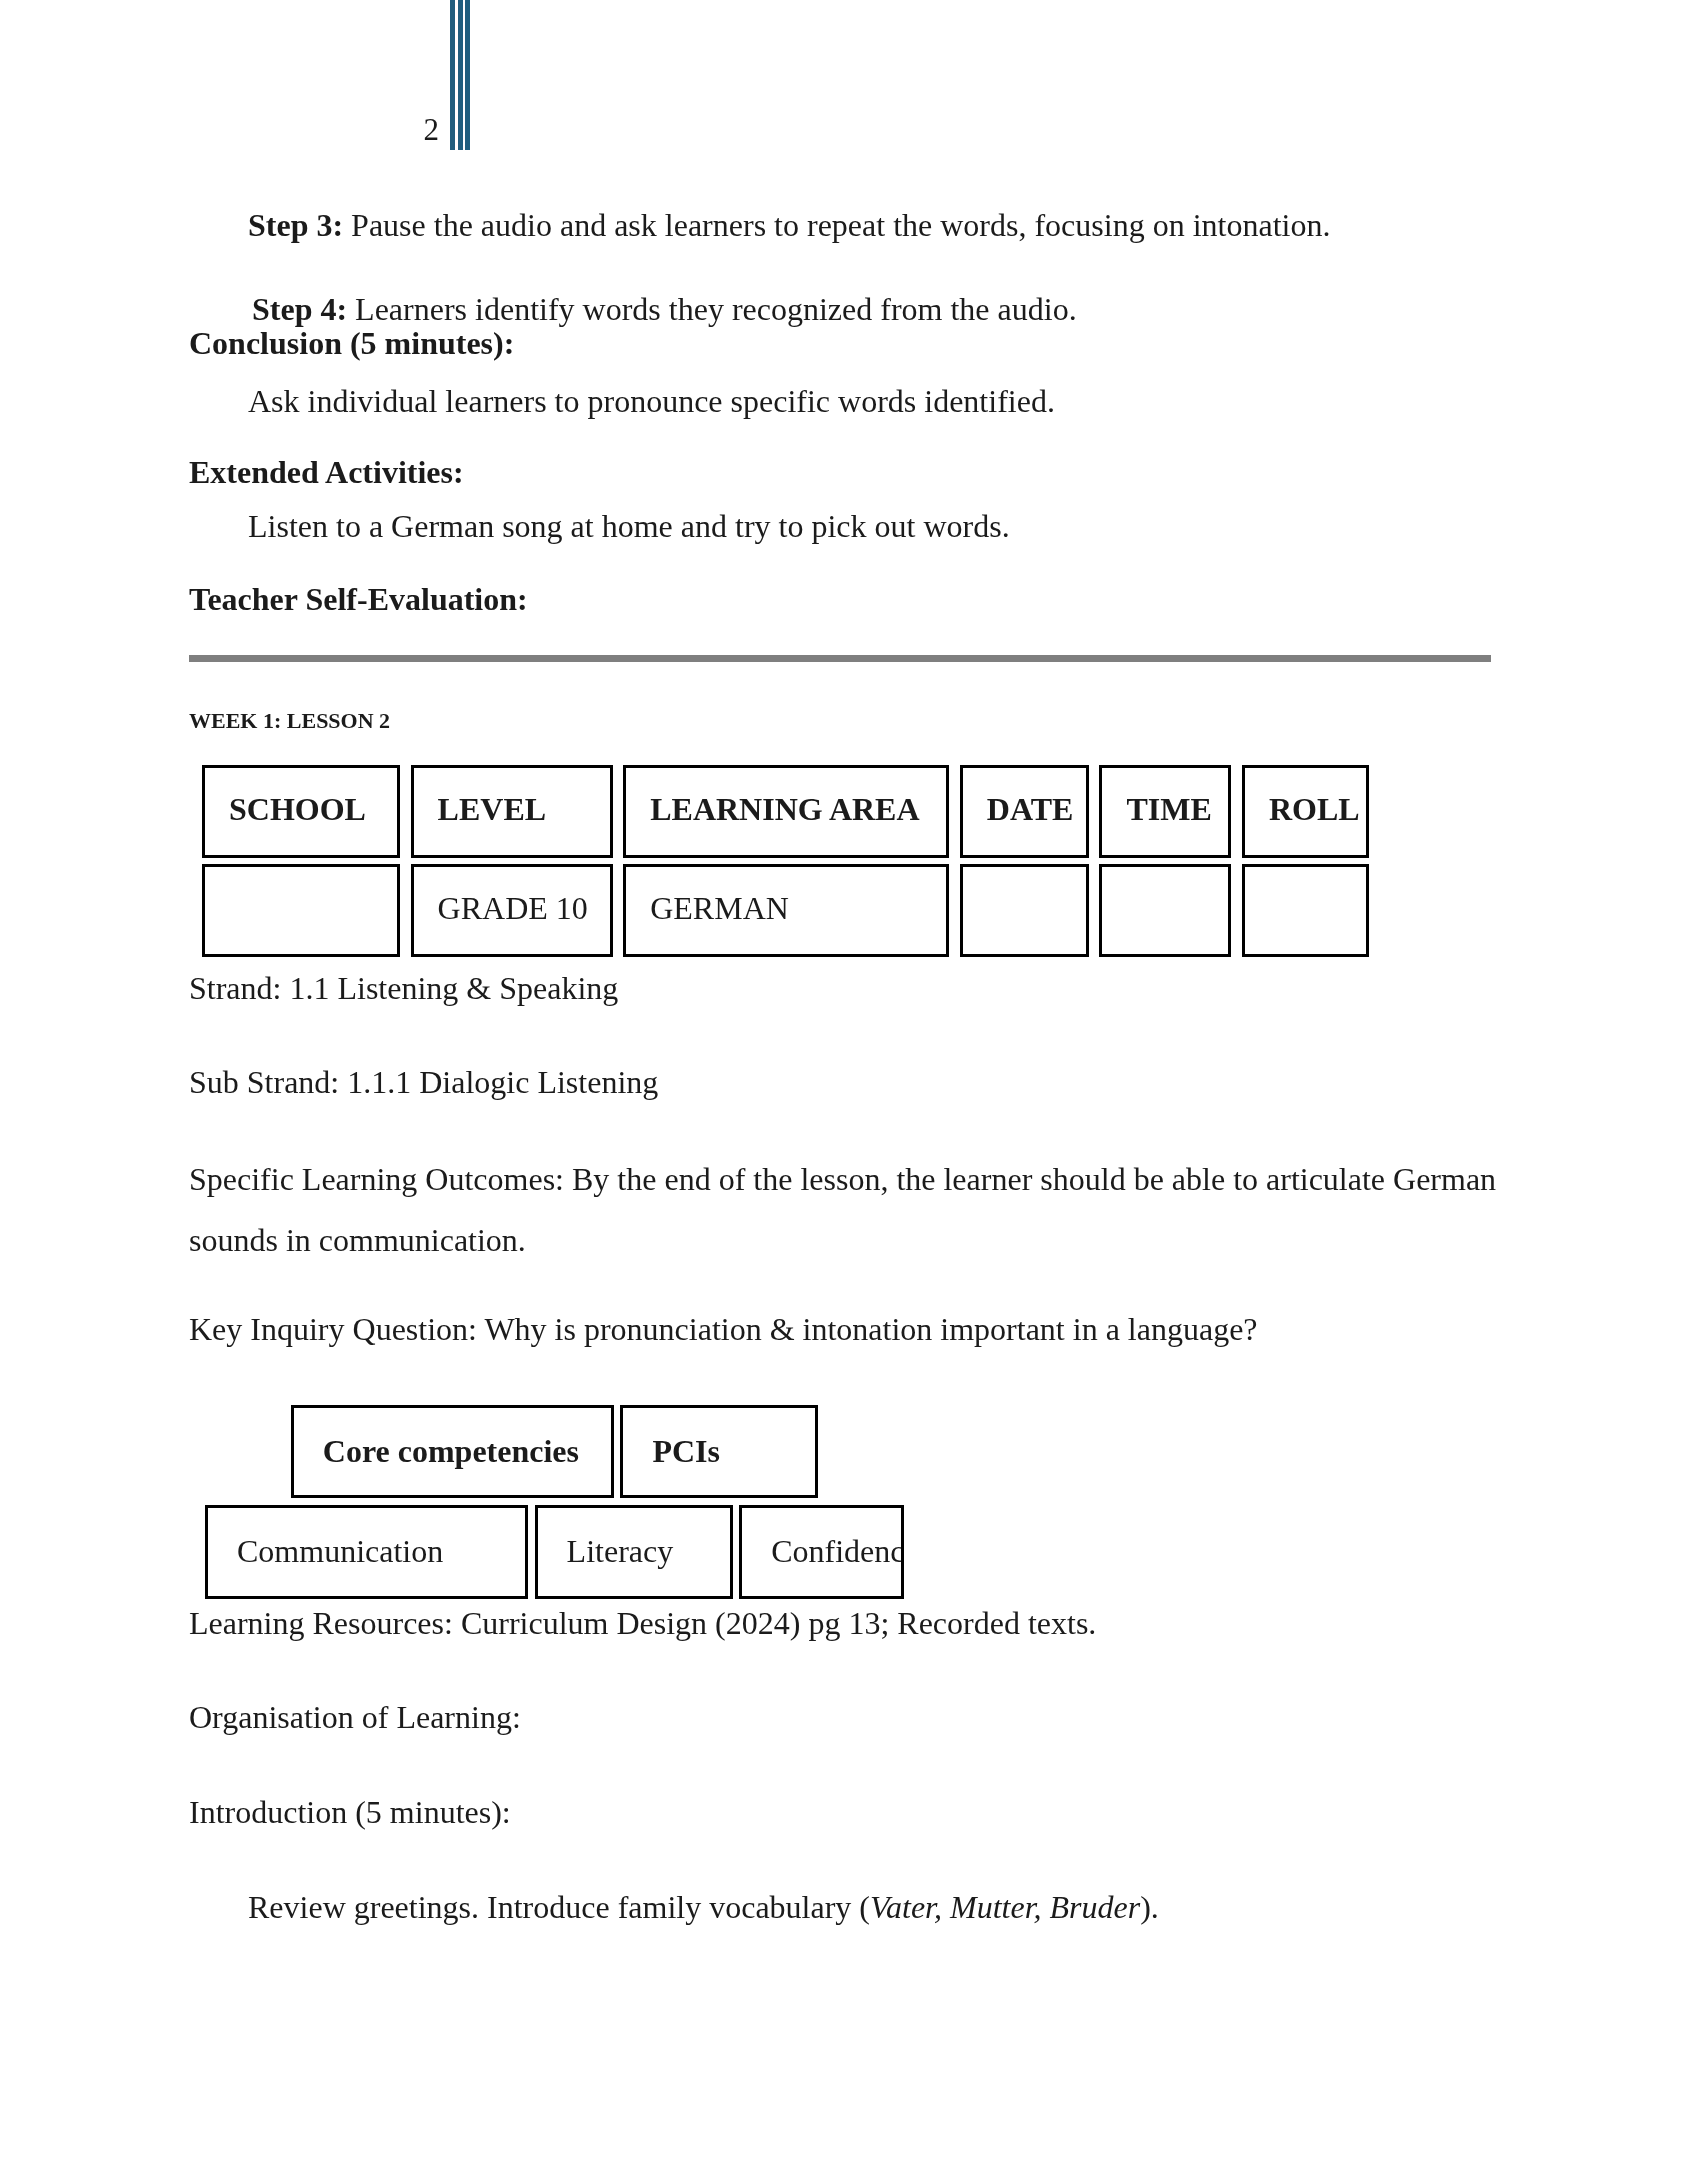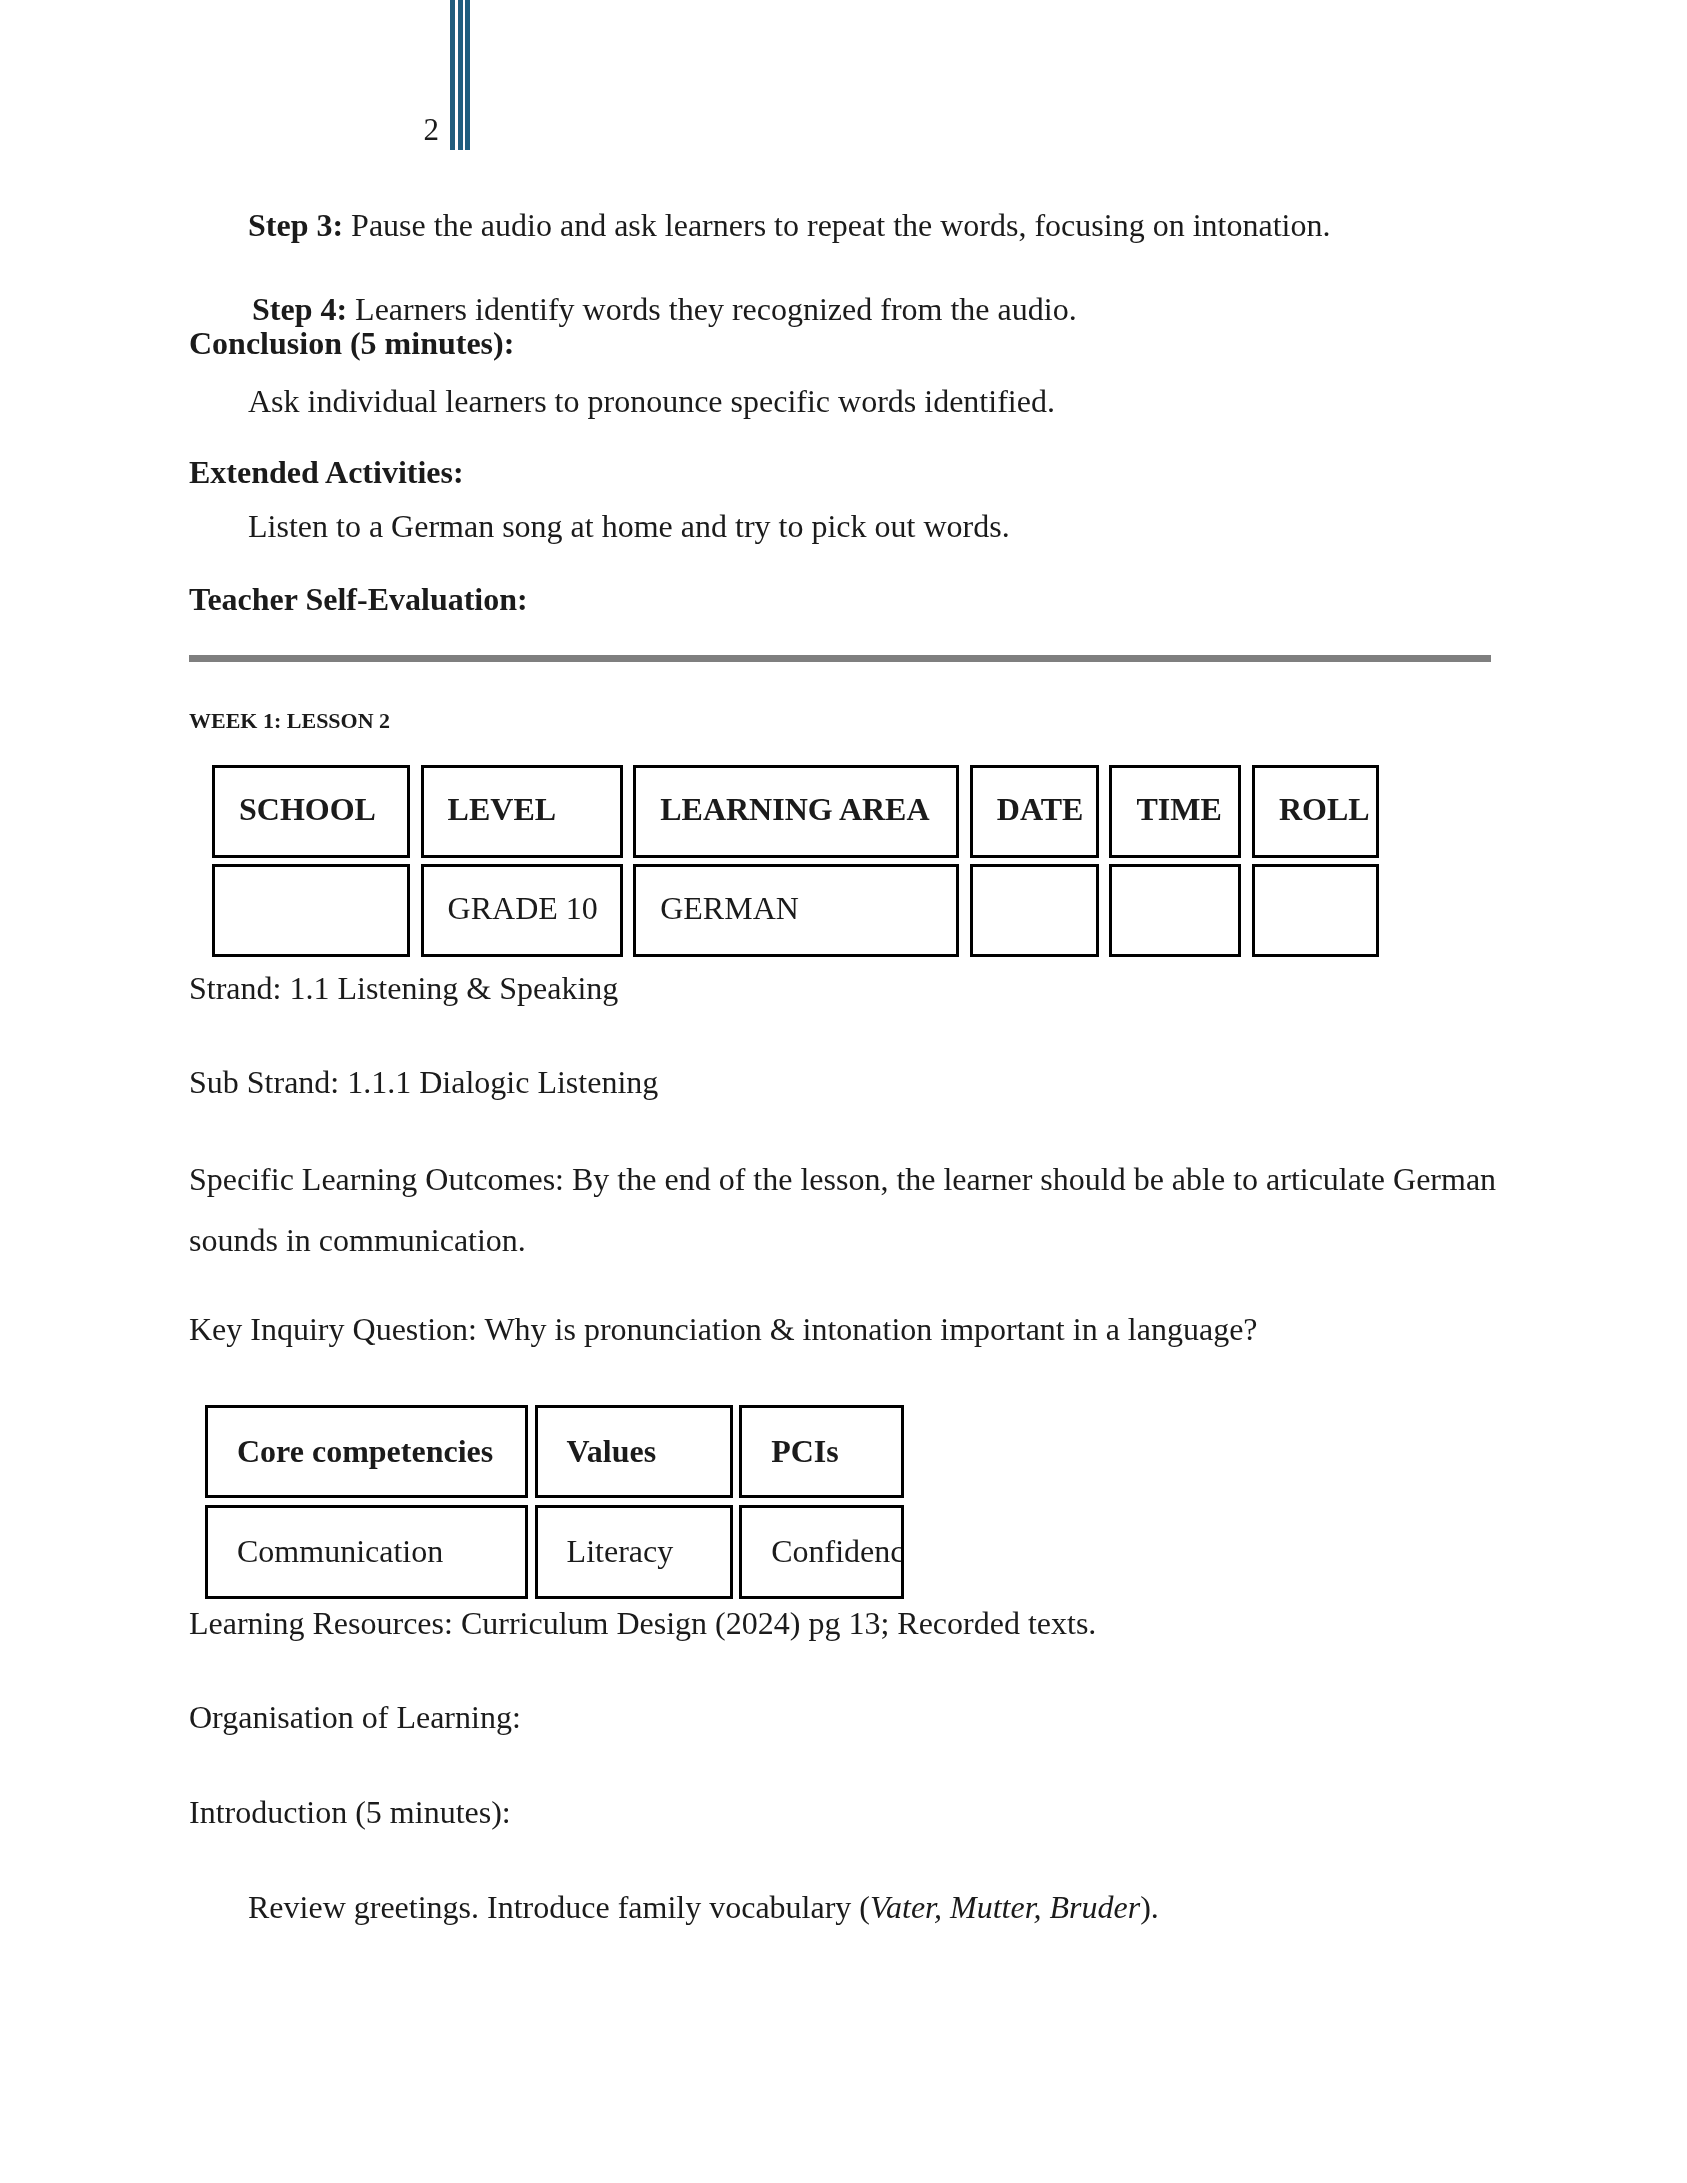--- a/index.html
+++ b/index.html
@@ -84,21 +84,21 @@
   <div class="abs line b" style="left:189px;top:453px;">Extended Activities:</div>
 
   <div class="abs line" style="left:248px;top:507px;">Listen to a German song at home and try to pick out words.</div>
 
   <div class="abs line b" style="left:189px;top:580px;">Teacher Self-Evaluation:</div>
 
   <div class="abs divider" style="left: 189px; top: 655px; width: 1302px; background: rgb(127, 127, 127);"></div>
 
   <div class="abs line b" style="left:189px;top:708px;font-size:22px;">WEEK 1: LESSON 2</div>
 
-  <div class="abs t1" style="left:212px;top:765px;">
+  <div class="abs t1" style="left:202px;top:765px;">
     <div class="trow thead">
       <div class="cell b">SCHOOL</div>
       <div class="cell b">LEVEL</div>
       <div class="cell b">LEARNING AREA</div>
       <div class="cell b">DATE</div>
       <div class="cell b">TIME</div>
       <div class="cell b">ROLL</div>
     </div>
     <div class="trow tbodyr">
       <div class="cell"></div>
@@ -114,21 +114,20 @@
 
   <div class="abs line" style="left:189px;top:1063px;">Sub Strand: 1.1.1 Dialogic Listening</div>
 
   <div class="abs wrapblock" style="left:189px;top:1149px;width:1323px;">Specific Learning Outcomes: By the end of the lesson, the learner should be able to articulate German sounds in communication.</div>
 
   <div class="abs line" style="left:189px;top:1310px;">Key Inquiry Question: Why is pronunciation &amp; intonation important in a language?</div>
 
   <div class="abs t2" style="left:205px;top:1405px;">
     <div class="trow thead">
       <div class="cell b">Core competencies</div>
-      <div class="cell b">Values</div>
       <div class="cell b">PCIs</div>
     </div>
     <div class="trow tbodyr">
       <div class="cell">Communication</div>
       <div class="cell">Literacy</div>
       <div class="cell">Confidence</div>
     </div>
   </div>
 
   <div class="abs line" style="left:189px;top:1604px;">Learning Resources: Curriculum Design (2024) pg 13; Recorded texts.</div>

